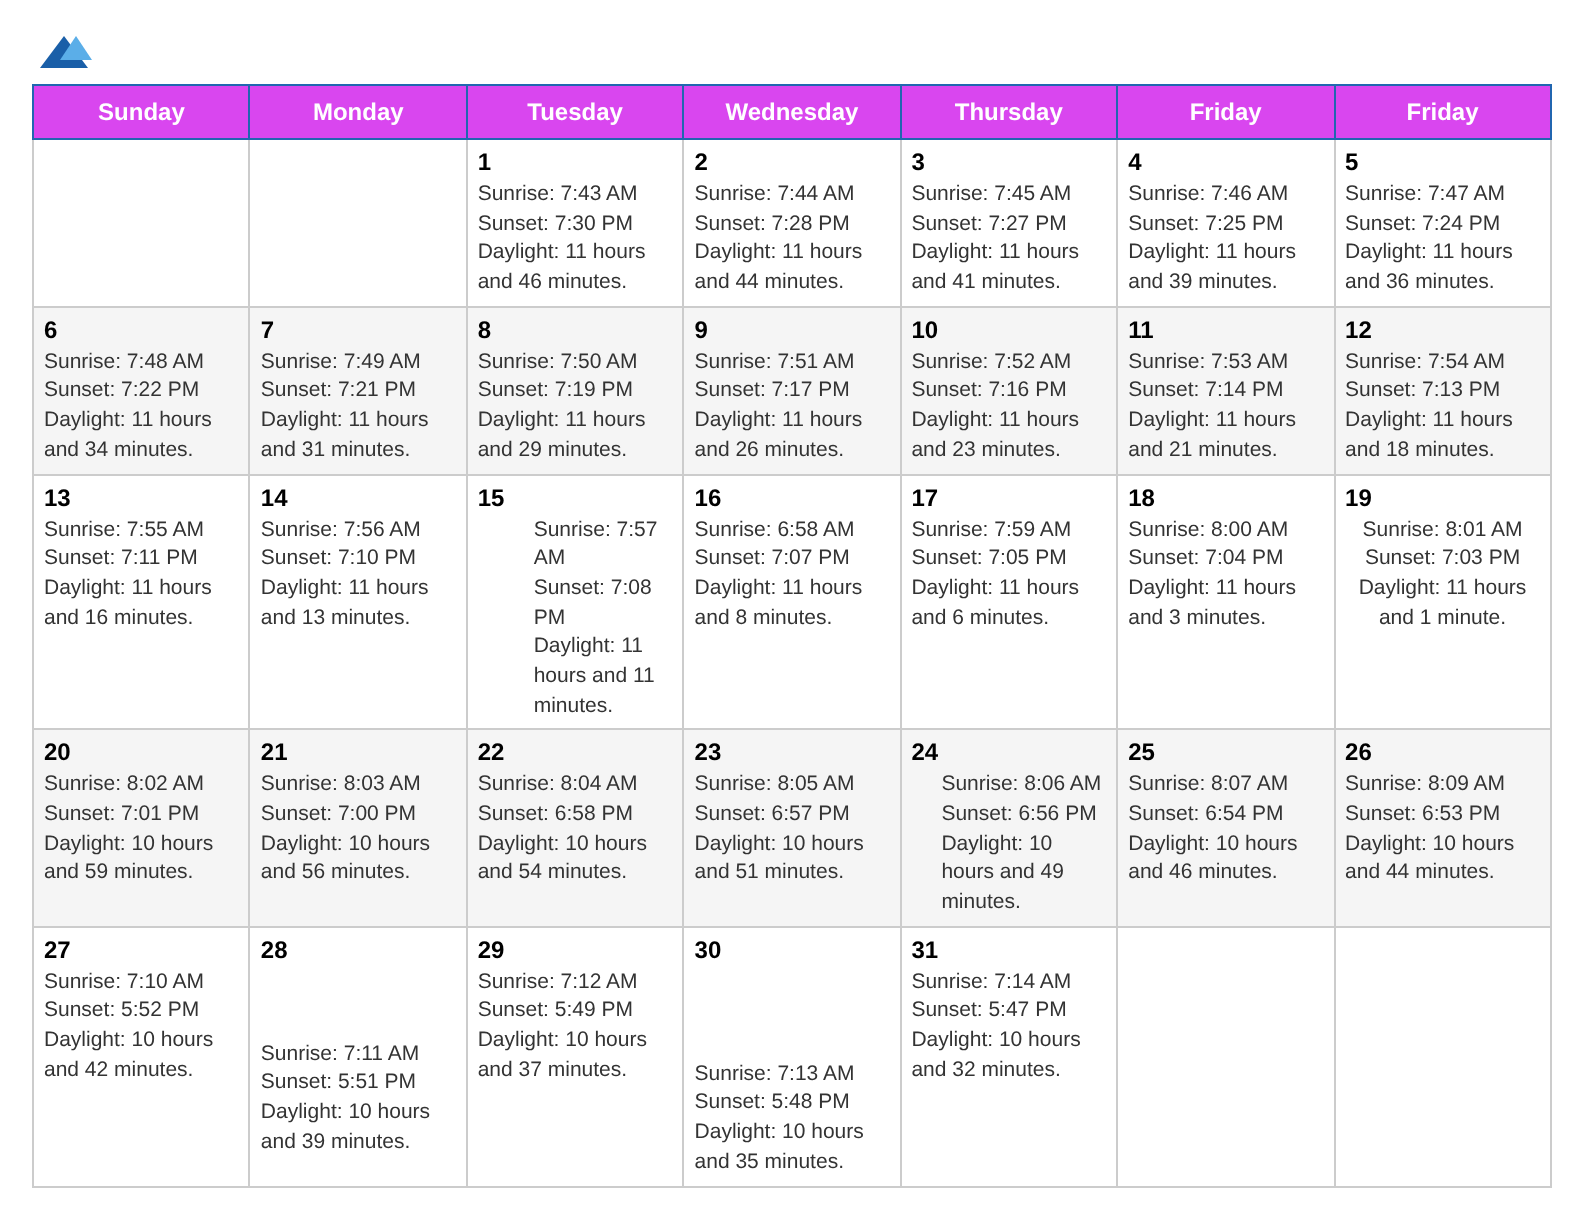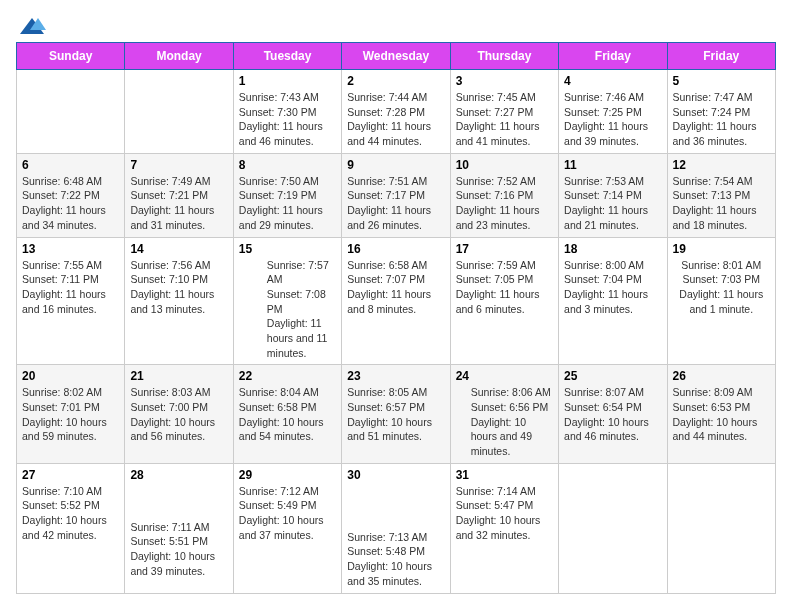--- a/index.html
+++ b/index.html
@@ -153,21 +153,21 @@
         <td>
           <div class="day-number">5</div>
           <div class="day-info" style="white-space: pre-line;">Sunrise: 7:47 AM
 Sunset: 7:24 PM
 Daylight: 11 hours and 36 minutes.</div>
         </td>
       </tr>
       <tr>
         <td>
           <div class="day-number">6</div>
-          <div class="day-info" style="white-space: pre-line;">Sunrise: 6:48 AM
+          <div class="day-info" style="white-space: pre-line;">Sunrise: 7:48 AM
 Sunset: 7:22 PM
 Daylight: 11 hours and 34 minutes.</div>
         </td>
         <td>
           <div class="day-number">7</div>
           <div class="day-info" style="white-space: pre-line;">Sunrise: 7:49 AM
 Sunset: 7:21 PM
 Daylight: 11 hours and 31 minutes.</div>
         </td>
         <td>

